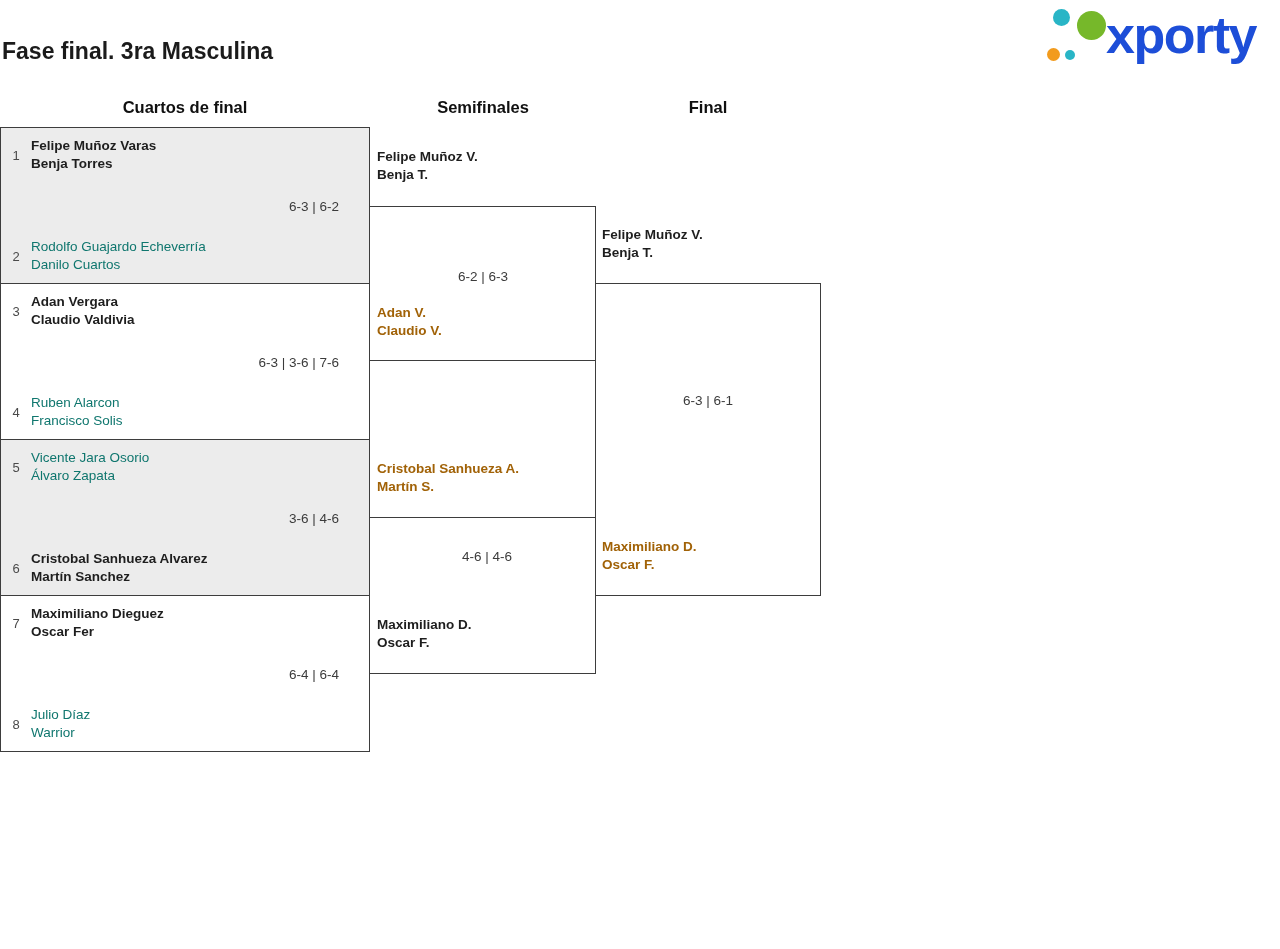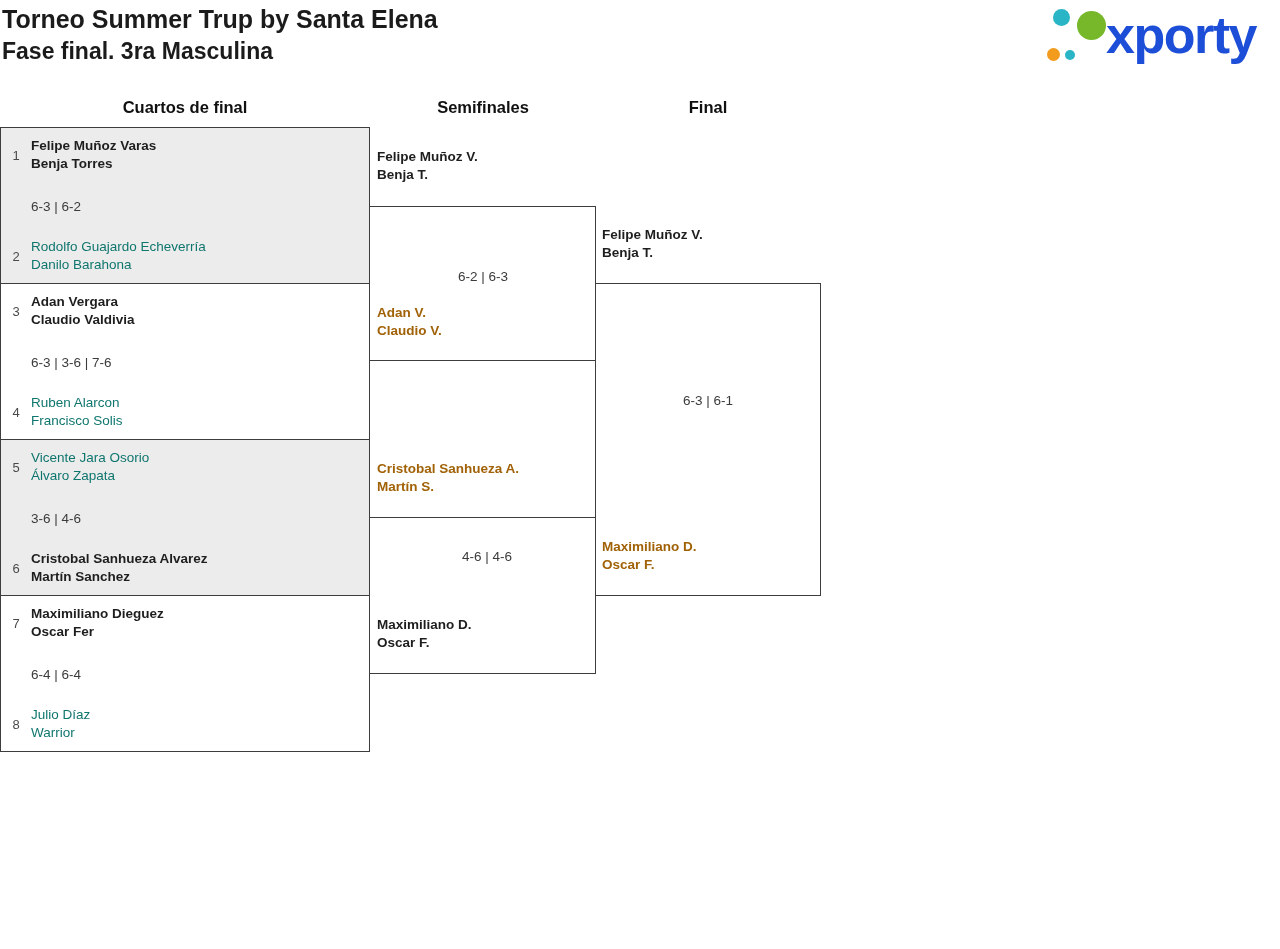--- a/index.html
+++ b/index.html
@@ -20,40 +20,39 @@
 
   
   .qf-box { position:absolute; left:0; width:370px; height:157px; border:1px solid #3d3d3d; background:#ffffff; }
   .qf-box.gray { background:#ececec; }
   .team { position:absolute; left:0; right:0; display:flex; align-items:center; }
   .team.top { top:9px; }
   .team.bottom { bottom:9px; }
   .seed { flex:0 0 30px; width:30px; text-align:center; font-size:13px; color:#4a4a4a; }
   .names { font-size:13.5px; line-height:18px; color:#0f766e; }
   .names.winner, .adv-names.winner { font-weight:700; color:#1e1e1e; }
-  .score { position:absolute; left:30px; right:30px; top:50%; transform:translateY(-50%); text-align:left; font-size:13.5px; color:#3b3b3b; }
+  .score { position:absolute; left:30px; right:30px; top:50%; transform:translateY(-50%); text-align:right; font-size:13.5px; color:#3b3b3b; }
 
   
   .line-box { position:absolute; border:1px solid #3d3d3d; background:transparent; }
   .line-box.no-left { border-left:none; }
 
   
   .adv-names { position:absolute; font-size:13.5px; line-height:18px; color:#a16207;font-weight:bold; }
   .adv-score { position:absolute; text-align:center; font-size:13.5px; line-height:18px; color:#3b3b3b; }
 
   
   .dot { position:absolute; border-radius:50%; }
   .logo-text { position:absolute; left:1106px; top:5px; font-size:52px; line-height:60px; font-weight:700; letter-spacing:-1.5px; }
 </style>
 </head>
 <body>
 
 <div class="stage">
 
-  <div class="title1">Torneo Summer Trup by Santa Elena</div>
   <div class="title2">Fase final. 3ra Masculina</div>
 
   <div>
     <div class="dot" style="left: 1053px; top: 9px; width: 17px; height: 17px; background-color: rgb(41, 181, 198);"></div>
     <div class="dot" style="left: 1077px; top: 11px; width: 29px; height: 29px; background-color: rgb(118, 184, 42);"></div>
     <div class="dot" style="left: 1047px; top: 48px; width: 13px; height: 13px; background-color: rgb(242, 155, 29);"></div>
     <div class="dot" style="left: 1065px; top: 50px; width: 10px; height: 10px; background-color: rgb(41, 181, 198);"></div>
     <div class="logo-text" style="color: #1d4ed8;">xporty</div>
   </div>
 
@@ -67,21 +66,21 @@
       <div class="names winner">
         <div>Felipe Muñoz Varas</div>
         <div>Benja Torres</div>
       </div>
     </div>
     <div class="score">6-3 | 6-2</div>
     <div class="team bottom">
       <div class="seed">2</div>
       <div class="names">
         <div>Rodolfo Guajardo Echeverría</div>
-        <div>Danilo Barahona</div>
+        <div>Danilo Cuartos</div>
       </div>
     </div>
   </div>
 
   <div class="qf-box" style="top:283px;">
     <div class="team top">
       <div class="seed">3</div>
       <div class="names winner">
         <div>Adan Vergara</div>
         <div>Claudio Valdivia</div>

